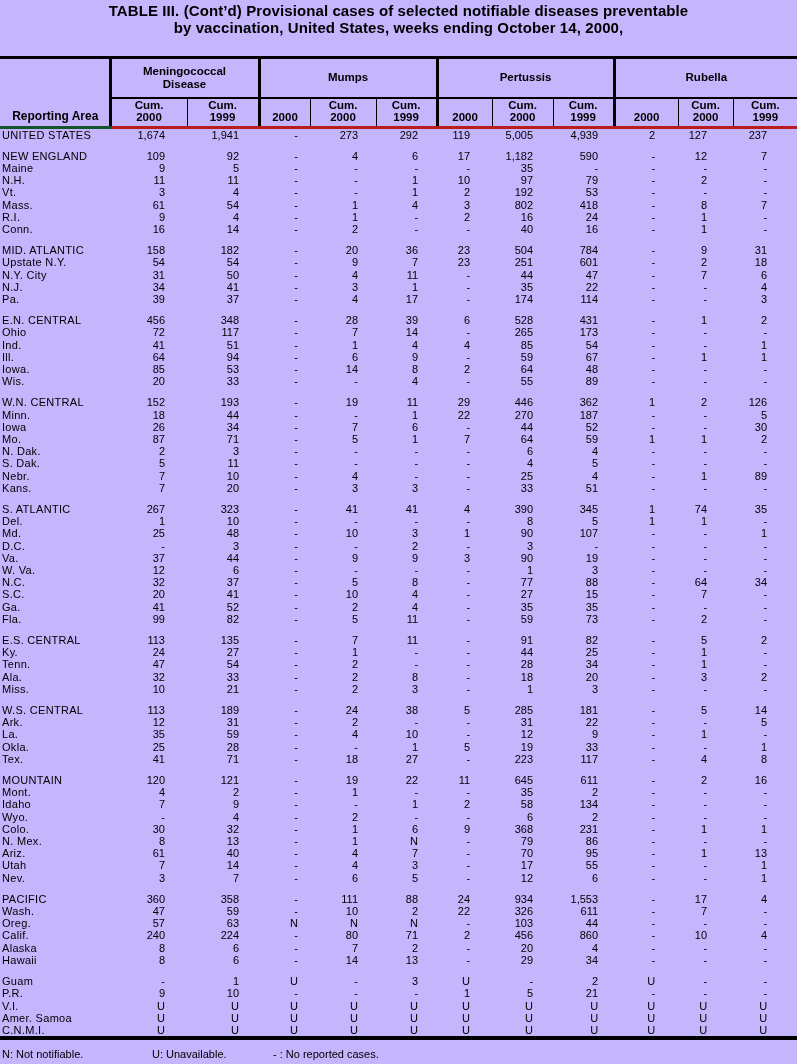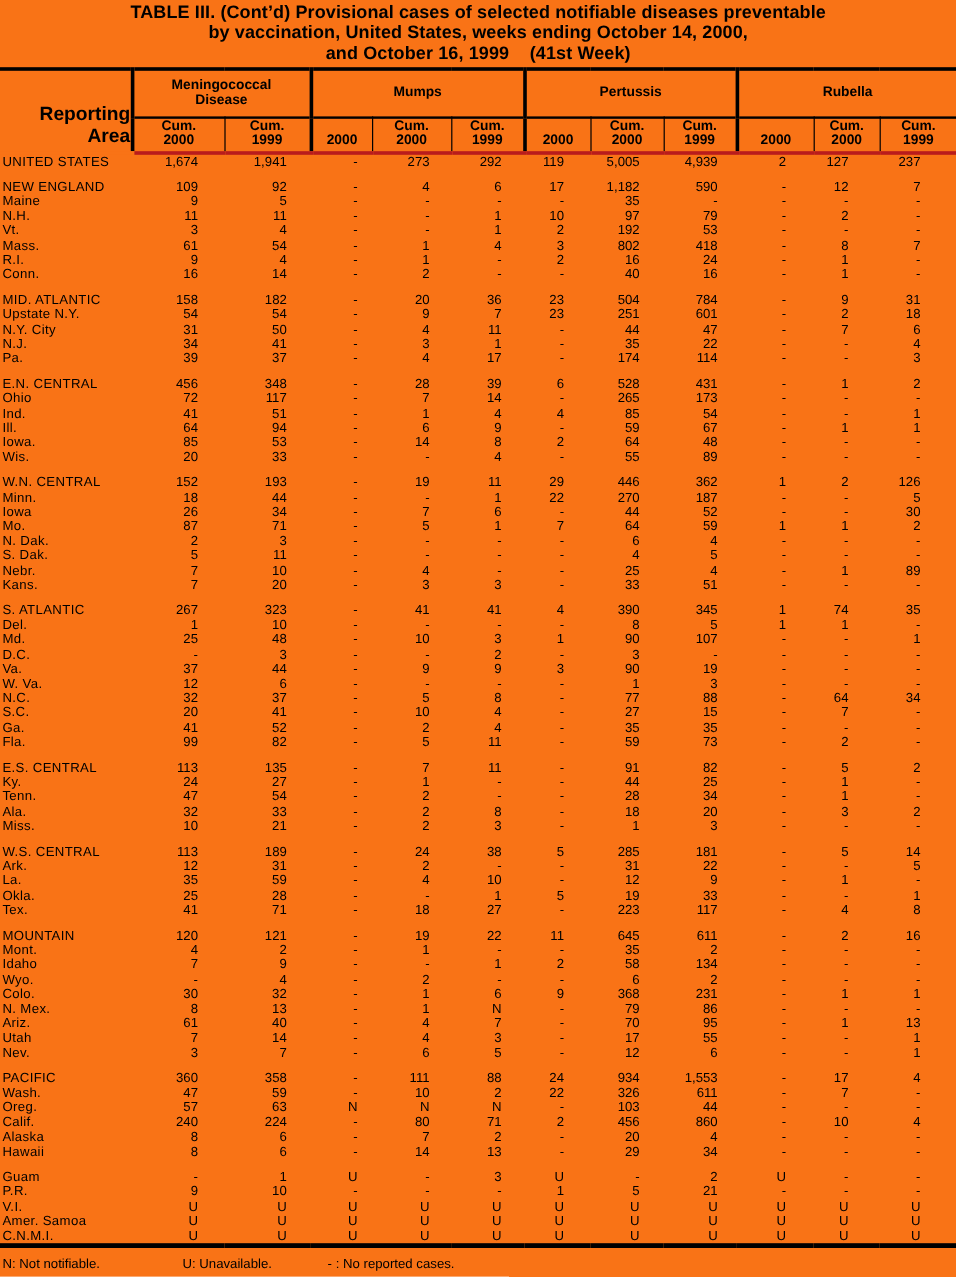--- a/index.html
+++ b/index.html
@@ -1,31 +1,31 @@
 <!DOCTYPE html>
 <html><head>
 <meta charset="utf-8">
 <style>
   * { margin: 0; padding: 0; box-sizing: border-box; }
   html, body { background: #fff; }
   body { font-family: "Liberation Sans", sans-serif; color: #000; }
-  .page { position: relative; width: 797px; height: 1064px; background: #f97316; overflow: hidden; }
+  .page { position: relative; width: 797px; height: 1064px; background: #c4b5fd; overflow: hidden; }
 
   .title { text-align: center; padding-top: 2px; font-weight: bold; font-size: 15px; line-height: 17px; letter-spacing: 0.1px; }
   .title div { white-space: pre; }
 
   table.maintable {
     position: absolute; left: 0; top: 56px; width: 797px;
     border-collapse: collapse; table-layout: fixed;
     border-top: 3px solid #000; border-bottom: 4px solid #000;
   }
   thead th { font-weight: bold; font-size: 11.5px; text-align: center; }
   th.area-h {
-    text-align: right; vertical-align: bottom;
-    padding: 0 0 3px 2px; border-bottom: 3px solid #f97316; font-size: 16px;
+    text-align: center; vertical-align: bottom;
+    padding: 0 0 3px 2px; border-bottom: 3px solid #14532d; font-size: 12px;
   }
   th.grp { vertical-align: middle; height: 40px; line-height: 13px; border-bottom: 2px solid #000; }
   th.sub { vertical-align: bottom; height: 28px; line-height: 12.5px; padding-bottom: 2px; border-bottom: 3px solid #b91c1c; }
   .b3 { border-left: 3px solid #000; }
   .b1 { border-left: 1px solid #000; }
 
   tbody td {
     font-size: 11px; line-height: 12.2px; height: 12.2px;
     padding: 0; white-space: nowrap; overflow: hidden;
   }
@@ -52,21 +52,20 @@
   .fn-2 { left: 273px; }
 </style>
 </head>
 <body>
 
 <div class="page">
 
   <div class="title">
     <div>TABLE III. (Cont’d) Provisional cases of selected notifiable diseases preventable</div>
     <div>by vaccination, United States, weeks ending October 14, 2000,</div>
-    <div>and October 16, 1999    (41st Week)</div>
   </div>
 
   <table class="maintable">
     <colgroup>
       <col style="width:110px">
         <col style="width:77px">
         <col style="width:72px">
       <col style="width:51px">
         <col style="width:66px">
         <col style="width:61px">

